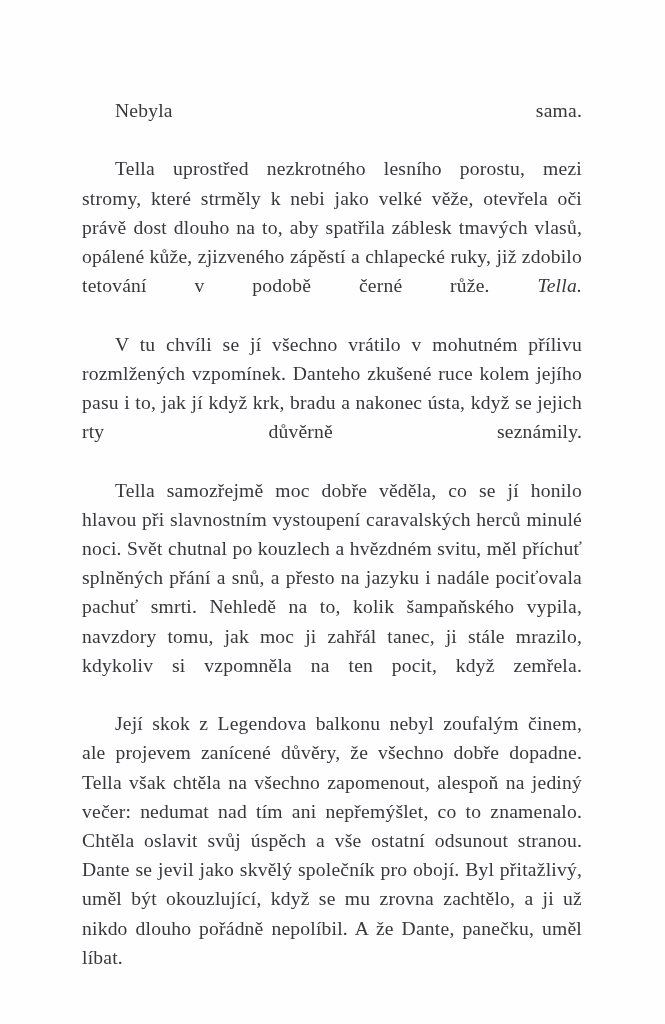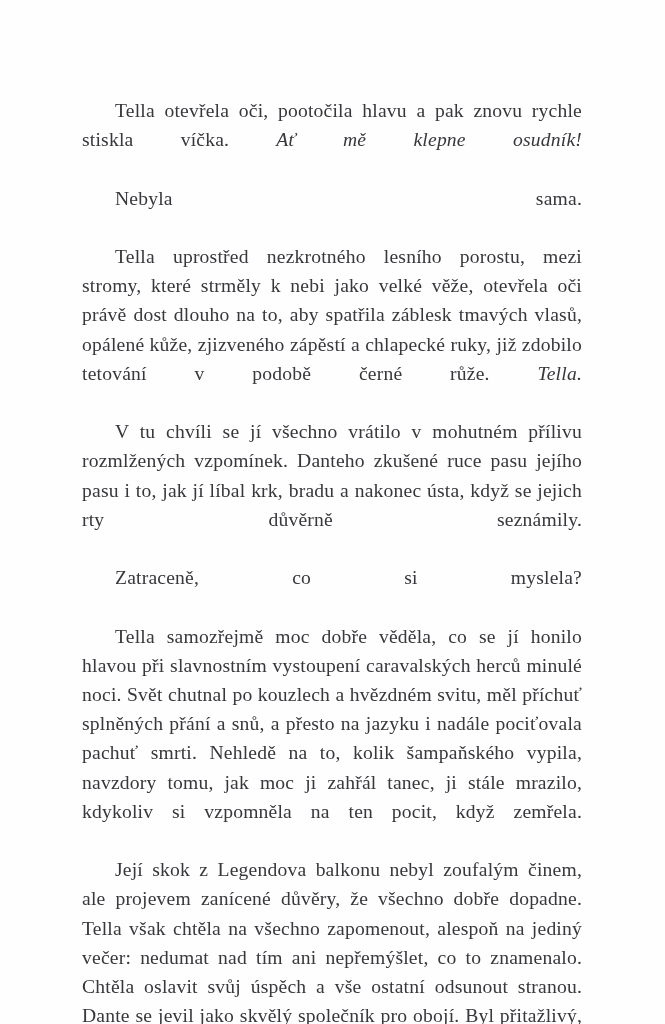--- a/index.html
+++ b/index.html
@@ -49,21 +49,19 @@
     display: inline-block;
     width: 100%;
   }
 </style>
 </head>
 <body>
 
 <div class="page">
   <div class="text-block" id="text-block">
 
-  <p class="para"><span>Tella otevřela oči, pootočila hlavu a pak znovu rychle stiskla víčka. </span><em>Ať mě klepne osudník!</em></p>
       <p class="para"><span>Nebyla sama.</span></p>
       <p class="para"><span>Tella uprostřed nezkrotného lesního porostu, mezi stromy, které strměly k nebi jako velké věže, otevřela oči právě dost dlouho na to, aby spatřila záblesk tmavých vlasů, opálené kůže, zjizveného zápěstí a chlapecké ruky, již zdobilo tetování v podobě černé růže. </span><em>Tella.</em></p>
-      <p class="para"><span>V tu chvíli se jí všechno vrátilo v mohutném přílivu rozmlžených vzpomínek. Danteho zkušené ruce pasu jejího pasu i to, jak jí líbal krk, bradu a nakonec ústa, když se jejich rty důvěrně seznámily.</span></p>
-      <p class="para"><span>Zatraceně, co si myslela?</span></p>
+      <p class="para"><span>V tu chvíli se jí všechno vrátilo v mohutném přílivu rozmlžených vzpomínek. Danteho zkušené ruce kolem jejího pasu i to, jak jí když krk, bradu a nakonec ústa, když se jejich rty důvěrně seznámily.</span></p>
       <p class="para"><span>Tella samozřejmě moc dobře věděla, co se jí honilo hlavou při slavnostním vystoupení caravalských herců minulé noci. Svět chutnal po kouzlech a hvězdném svitu, měl příchuť splněných přání a snů, a přesto na jazyku i nadále pociťovala pachuť smrti. Nehledě na to, kolik šampaňského vypila, navzdory tomu, jak moc ji zahřál tanec, ji stále mrazilo, kdykoliv si vzpomněla na ten pocit, když zemřela.</span></p>
       <p class="para"><span>Její skok z Legendova balkonu nebyl zoufalým činem, ale projevem zanícené důvěry, že všechno dobře dopadne. Tella však chtěla na všechno zapomenout, alespoň na jediný večer: nedumat nad tím ani nepřemýšlet, co to znamenalo. Chtěla oslavit svůj úspěch a vše ostatní odsunout stranou. Dante se jevil jako skvělý společník pro obojí. Byl přitažlivý, uměl být okouzlující, když se mu zrovna zachtělo, a ji už nikdo dlouho pořádně nepolíbil. A že Dante, panečku, uměl líbat.</span></p>
     </div>
 </div>
 
 </body></html>

